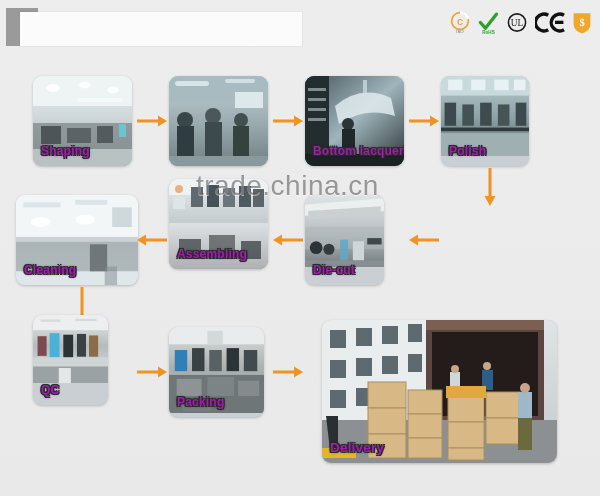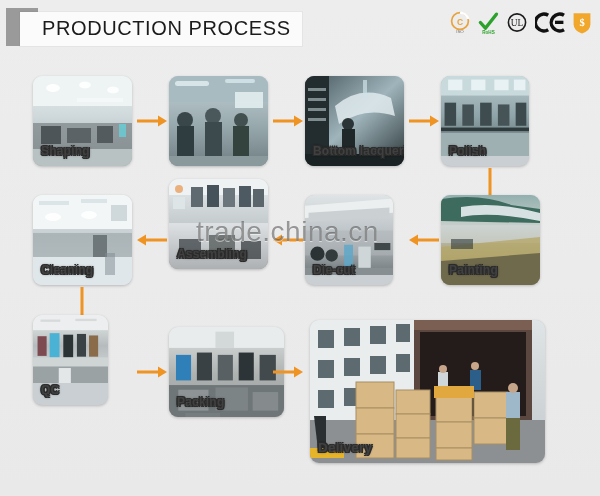--- a/index.html
+++ b/index.html
@@ -36,51 +36,50 @@
   #diagram{position:absolute;left:0;top:55px;width:600px;height:441px;}
 
   .card{
     position:absolute;border-radius:9px;overflow:hidden;
     box-shadow:0 1px 3px rgba(0,0,0,.22);
     background:#c9cfd2;
   }
   .photo{position:absolute;inset:0;}
   .card-label{
     position:absolute;left:8px;bottom:8px;
-    font-size:12px;font-weight:700;color:#404040;
+    font-size:12px;font-weight:700;color:#a21caf;
     letter-spacing:.2px;white-space:nowrap;
     text-shadow:
       -1.2px -1.2px 0 #2b2b2b, 1.2px -1.2px 0 #2b2b2b,
       -1.2px  1.2px 0 #2b2b2b, 1.2px  1.2px 0 #2b2b2b,
       0 0 3px rgba(0,0,0,.85);
   }
   .card-label.big{font-size:13.5px;}
 
   
   .arrow-h{position:absolute;height:14px;}
   .arrow-v{position:absolute;width:14px;}
 
   
   #watermark{
     position:absolute;left:196px;top:170px;
     font-size:28px;color:rgba(75,75,75,.55);
     letter-spacing:.5px;font-weight:400;
     text-shadow:0 1px 0 rgba(255,255,255,.5);
-    pointer-events:none;white-space:nowrap;margin-top:46px;
+    pointer-events:none;white-space:nowrap;
   }
 </style>
 </head>
 <body>
 
 <div id="page">
 
   <div id="header">
     <div id="title-corner"></div>
     <div id="title-tab"></div>
-    <div id="title-text">PRODUCTION PROCESS</div>
 
     <div id="badges">
 
       <span class="badge">
         <svg width="22" height="24" viewBox="0 0 22 24">
           <circle cx="11" cy="10" r="8.4" fill="none" stroke="#e8a33d" stroke-width="1.7"></circle>
           <path d="M11 1.8 A8.4 8.4 0 0 1 19.2 8" fill="none" stroke="#ffffff" stroke-width="2.6"></path>
           <text x="11" y="13.6" font-family="'Liberation Sans',sans-serif" font-size="8.5" font-weight="700" fill="#e8a33d" text-anchor="middle">C</text>
           <text x="11" y="22.4" font-family="'Liberation Sans',sans-serif" font-size="4.4" fill="#6d6d6d" text-anchor="middle">ISO</text>
         </svg>
@@ -232,21 +231,21 @@
         <rect x="0" y="64" width="99" height="26" fill="#9fb0b3"></rect>
       </svg>
       <span class="card-label">Polish</span>
     </div>
 
     <svg class="arrow-v" style="left:483px;top:113px;width:14px;height:38px;" viewBox="0 0 14 38">
       <path d="M7 0 V28" stroke="#ef9323" stroke-width="3"></path>
       <path d="M1.5 28 L12.5 28 L7 38 Z" fill="#ef9323"></path>
     </svg>
 
-    <div class="card" style="left:33px;top:140px;width:99px;height:90px;">
+    <div class="card" style="left:16px;top:140px;width:122px;height:90px;">
       <svg class="photo" viewBox="0 0 99 90" preserveAspectRatio="none">
         <defs>
           <linearGradient id="g-cl" x1="0" y1="0" x2="0" y2="1">
             <stop offset="0%" stop-color="#eef3f5"></stop>
               <stop offset="45%" stop-color="#c6ced1"></stop>
             <stop offset="100%" stop-color="#dfe6e8"></stop>
           </linearGradient>
         </defs>
         <rect width="99" height="90" fill="url(#g-cl)"></rect>
         <rect y="0" width="99" height="34" fill="#f2f6f7"></rect>
@@ -292,21 +291,21 @@
         <rect x="72" y="62" width="20" height="18" fill="#2f3638" opacity=".7"></rect>
       </svg>
       <span class="card-label">Assembling</span>
     </div>
 
     <svg class="arrow-h" style="left:273px;top:178px;width:30px;" viewBox="0 0 30 14">
       <path d="M30 7 H9" stroke="#ef9323" stroke-width="3"></path>
       <path d="M9 1.5 L0 7 L9 12.5 Z" fill="#ef9323"></path>
     </svg>
 
-    <div class="card" style="left:305px;top:140px;width:79px;height:90px;padding-left:9px;">
+    <div class="card" style="left:305px;top:140px;width:79px;height:90px;">
       <svg class="photo" viewBox="0 0 99 90" preserveAspectRatio="none">
         <defs>
           <linearGradient id="g-dc" x1="0" y1="0" x2="0" y2="1">
             <stop offset="0%" stop-color="#dfe4e6"></stop>
               <stop offset="55%" stop-color="#b7bec1"></stop>
             <stop offset="100%" stop-color="#71797c"></stop>
           </linearGradient>
         </defs>
         <rect width="99" height="90" fill="url(#g-dc)"></rect>
         <path d="M0 12 L99 4 L99 20 L0 26 Z" fill="#eceff0"></path>
@@ -320,40 +319,20 @@
         <rect x="0" y="82" width="99" height="8" fill="#878f92"></rect>
       </svg>
       <span class="card-label">Die-cut</span>
     </div>
 
     <svg class="arrow-h" style="left:409px;top:178px;width:30px;" viewBox="0 0 30 14">
       <path d="M30 7 H9" stroke="#ef9323" stroke-width="3"></path>
       <path d="M9 1.5 L0 7 L9 12.5 Z" fill="#ef9323"></path>
     </svg>
 
-    <div class="card" style="left:441px;top:140px;width:99px;height:90px;">
-      <svg class="photo" viewBox="0 0 99 90" preserveAspectRatio="none">
-        <defs>
-          <linearGradient id="g-pa" x1="0" y1="0" x2="0" y2="1">
-            <stop offset="0%" stop-color="#93b0ae"></stop>
-              <stop offset="35%" stop-color="#c8cfcb"></stop>
-            <stop offset="70%" stop-color="#a49a6e"></stop>
-            <stop offset="100%" stop-color="#7b7352"></stop>
-          </linearGradient>
-        </defs>
-        <rect width="99" height="90" fill="url(#g-pa)"></rect>
-        <path d="M0 4 Q40 -2 70 10 L99 14 L99 28 L0 26 Z" fill="#3d6b5e"></path>
-        <path d="M20 12 Q55 6 99 18 L99 26 Q50 16 20 22 Z" fill="#e9eef0" opacity=".9"></path>
-        <rect x="0" y="30" width="99" height="18" fill="#cfd5d6" opacity=".6"></rect>
-        <path d="M0 52 L99 42 L99 62 L0 72 Z" fill="#b5a86b" opacity=".8"></path>
-        <path d="M0 66 L99 58 L99 90 L0 90 Z" fill="#6f6a4c"></path>
-        <rect x="10" y="44" width="22" height="10" fill="#2f3a3c" opacity=".6"></rect>
-      </svg>
-      <span class="card-label">Painting</span>
-    </div>
 
     <svg class="arrow-v" style="left:75px;top:232px;width:14px;height:38px;" viewBox="0 0 14 38">
       <path d="M7 0 V28" stroke="#ef9323" stroke-width="3"></path>
       <path d="M1.5 28 L12.5 28 L7 38 Z" fill="#ef9323"></path>
     </svg>
 
     <div class="card" style="left:33px;top:260px;width:75px;height:90px;">
       <svg class="photo" viewBox="0 0 99 90" preserveAspectRatio="none">
         <defs>
           <linearGradient id="g-qc" x1="0" y1="0" x2="0" y2="1">
@@ -376,21 +355,21 @@
         <rect x="34" y="70" width="16" height="20" fill="#e3e7e8"></rect>
       </svg>
       <span class="card-label">QC</span>
     </div>
 
     <svg class="arrow-h" style="left:137px;top:310px;width:30px;" viewBox="0 0 30 14">
       <path d="M0 7 H21" stroke="#ef9323" stroke-width="3"></path>
       <path d="M21 1.5 L30 7 L21 12.5 Z" fill="#ef9323"></path>
     </svg>
 
-    <div class="card" style="left:169px;top:272px;width:115px;height:90px;">
+    <div class="card" style="left:169px;top:272px;width:95px;height:90px;">
       <svg class="photo" viewBox="0 0 99 90" preserveAspectRatio="none">
         <defs>
           <linearGradient id="g-pk" x1="0" y1="0" x2="0" y2="1">
             <stop offset="0%" stop-color="#dfe3e3"></stop>
               <stop offset="45%" stop-color="#aeb3b2"></stop>
             <stop offset="100%" stop-color="#8d9192"></stop>
           </linearGradient>
         </defs>
         <rect width="99" height="90" fill="url(#g-pk)"></rect>
         <rect y="0" width="99" height="18" fill="#e9ecec"></rect>
@@ -407,21 +386,21 @@
         <rect x="14" y="74" width="30" height="14" fill="#767d7f"></rect>
       </svg>
       <span class="card-label">Packing</span>
     </div>
 
     <svg class="arrow-h" style="left:273px;top:310px;width:30px;" viewBox="0 0 30 14">
       <path d="M0 7 H21" stroke="#ef9323" stroke-width="3"></path>
       <path d="M21 1.5 L30 7 L21 12.5 Z" fill="#ef9323"></path>
     </svg>
 
-    <div class="card" style="left:310px;top:265px;width:235px;height:143px;">
+    <div class="card" style="left:322px;top:265px;width:235px;height:143px;">
       <svg class="photo" viewBox="0 0 235 143" preserveAspectRatio="none">
         <defs>
           <linearGradient id="g-sky" x1="0" y1="0" x2="0" y2="1">
             <stop offset="0%" stop-color="#dfe4e6"></stop>
               <stop offset="100%" stop-color="#c3cacd"></stop>
           </linearGradient>
         </defs>
         <rect width="235" height="143" fill="url(#g-sky)"></rect>
 
         <rect x="0" y="0" width="104" height="100" fill="#e9edee"></rect>

